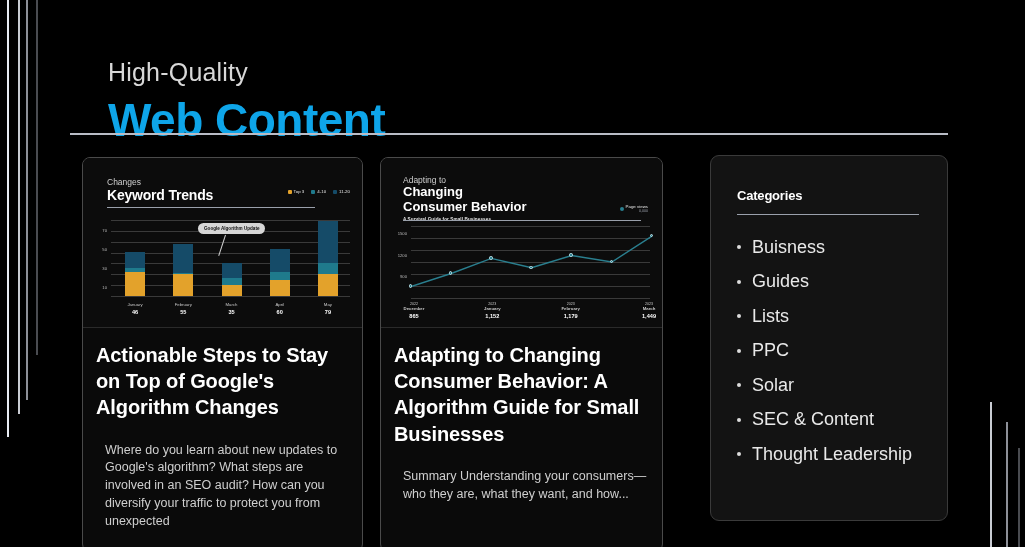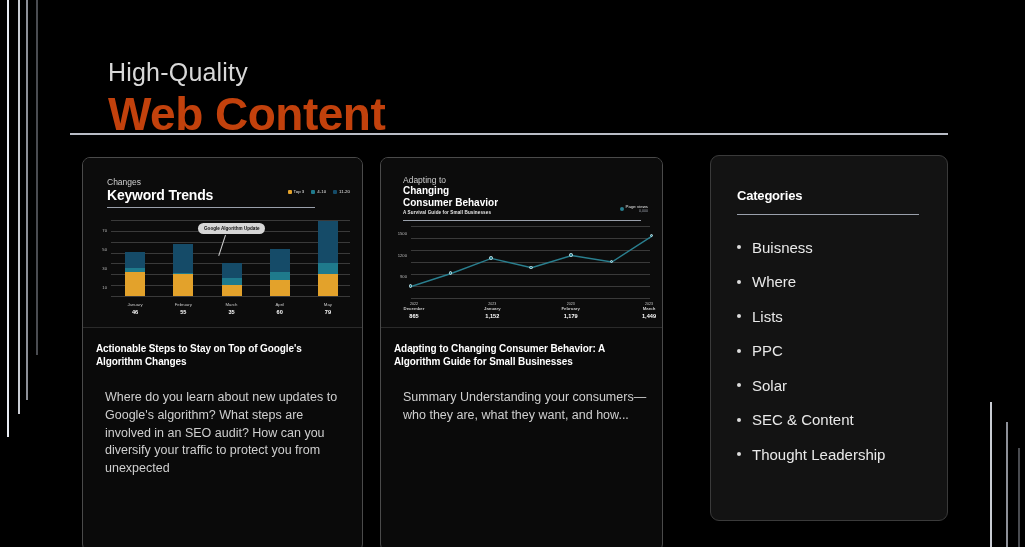--- a/index.html
+++ b/index.html
@@ -14,22 +14,22 @@
   
   .deco-line { position: absolute; }
 
   
   .header { position: absolute; left: 108px; top: 58px; width: 840px; }
   .eyebrow {
     font-size: 25px; font-weight: 400; color: #d8d8d8;
     letter-spacing: 0.2px; line-height: 1.15;
   }
   .headline {
-    font-size: 46px; font-weight: 700; color: #c2410c;
-    letter-spacing: -0.5px; line-height: 1.12; margin-top: 2px;
+    font-size: 46px; font-weight: 700; color: #0ea5e9;
+    letter-spacing: -0.5px; line-height: 1.12; margin-top: 8px;
   }
   .header-rule {
     position: absolute; left: 70px; top: 133px; width: 878px; height: 2px;
     background: #b9bcc6;
   }
 
   
   .card {
     position: absolute; top: 157px;
     border: 1px solid #4a4a4a;
@@ -40,34 +40,34 @@
   #card-1 { left: 82px; width: 281px; height: 395px; }
   #card-2 { left: 380px; width: 283px; height: 395px; }
 
   .card-media {
     position: relative; height: 170px; width: 100%;
     background: #0c0c0c; overflow: hidden;
     border-bottom: 1px solid #2a2a2a;
   }
   .card-body { padding: 14px 13px 0 13px; }
   .card-title {
-    font-size: 10px; font-weight: 700; color: #ffffff;
+    font-size: 20px; font-weight: 700; color: #ffffff;
     line-height: 1.31; letter-spacing: -0.1px;
   }
   .card-excerpt {
     margin-top: 21px; padding-left: 9px;
     font-size: 12.5px; color: #cfcfcf; line-height: 1.42;
   }
 
   
   .chart { position: absolute; inset: 0; }
   .ch-head { position: absolute; left: 24px; top: 19px; }
   .ch-eyebrow { font-size: 8.5px; color: #cfcfcf; line-height: 1.2; }
   .ch-title { font-size: 14px; font-weight: 700; color: #fff; letter-spacing: -0.2px; }
-  .ch-title-sm { font-size: 10px; font-weight: 700; color: #fff; line-height: 1.15; }
+  .ch-title-sm { font-size: 13px; font-weight: 700; color: #fff; line-height: 1.15; }
   .ch-sub { font-size: 4.6px; font-weight: 700; color: #e6e6e6; letter-spacing: .1px; margin-top:2px;}
   .ch-rule { position:absolute; height:1px; background:#9aa0ab; }
 
   .legend { position: absolute; display: flex; gap: 7px; align-items: center; }
   .lg-item { display: flex; align-items: center; gap: 2px; }
   .lg-swatch { width: 4px; height: 4px; display: inline-block; border-radius: 1px; }
   .lg-label { font-size: 4.4px; color: #e8e8e8; }
 
   .plot { position: absolute; }
   .gridline { position: absolute; left: 0; right: 0; height: 1px; background: #3a3a3a; }
@@ -97,21 +97,21 @@
     border: 1px solid #3a3a3a; border-radius: 9px; background: #131313;
   }
   .cat-title {
     position: absolute; left: 26px; top: 32px;
     font-size: 13px; font-weight: 700; color: #ffffff; letter-spacing: -0.2px;
   }
   .cat-rule { position: absolute; left: 26px; top: 58px; width: 182px; height: 1px; background: #9aa0ab; }
   .cat-list { position: absolute; left: 26px; top: 74px; width: 200px; list-style: none; }
   .cat-item {
     display: flex; align-items: center; gap: 11px;
-    height: 34.5px; font-size: 15px; color: #e9e9e9;
+    height: 34.5px; font-size: 18px; color: #e9e9e9;
   }
   .cat-dot { width: 4px; height: 4px; border-radius: 50%; background: #dcdcdc; flex: 0 0 auto; }
 </style>
 </head>
 <body>
 
 <div id="root">
 
   <div id="deco">
       <div class="deco-line" style="left: 7px; top: 0px; width: 1.6px; height: 437px; background: rgb(233, 236, 243);"></div>
@@ -296,21 +296,21 @@
   <div id="categories">
     <div class="cat-title">Categories</div>
     <div class="cat-rule"></div>
     <ul class="cat-list" id="cat-list">
         <li class="cat-item">
           <span class="cat-dot"></span>
           <span>Buisness</span>
         </li>
         <li class="cat-item">
           <span class="cat-dot"></span>
-          <span>Where</span>
+          <span>Guides</span>
         </li>
         <li class="cat-item">
           <span class="cat-dot"></span>
           <span>Lists</span>
         </li>
         <li class="cat-item">
           <span class="cat-dot"></span>
           <span>PPC</span>
         </li>
         <li class="cat-item">

